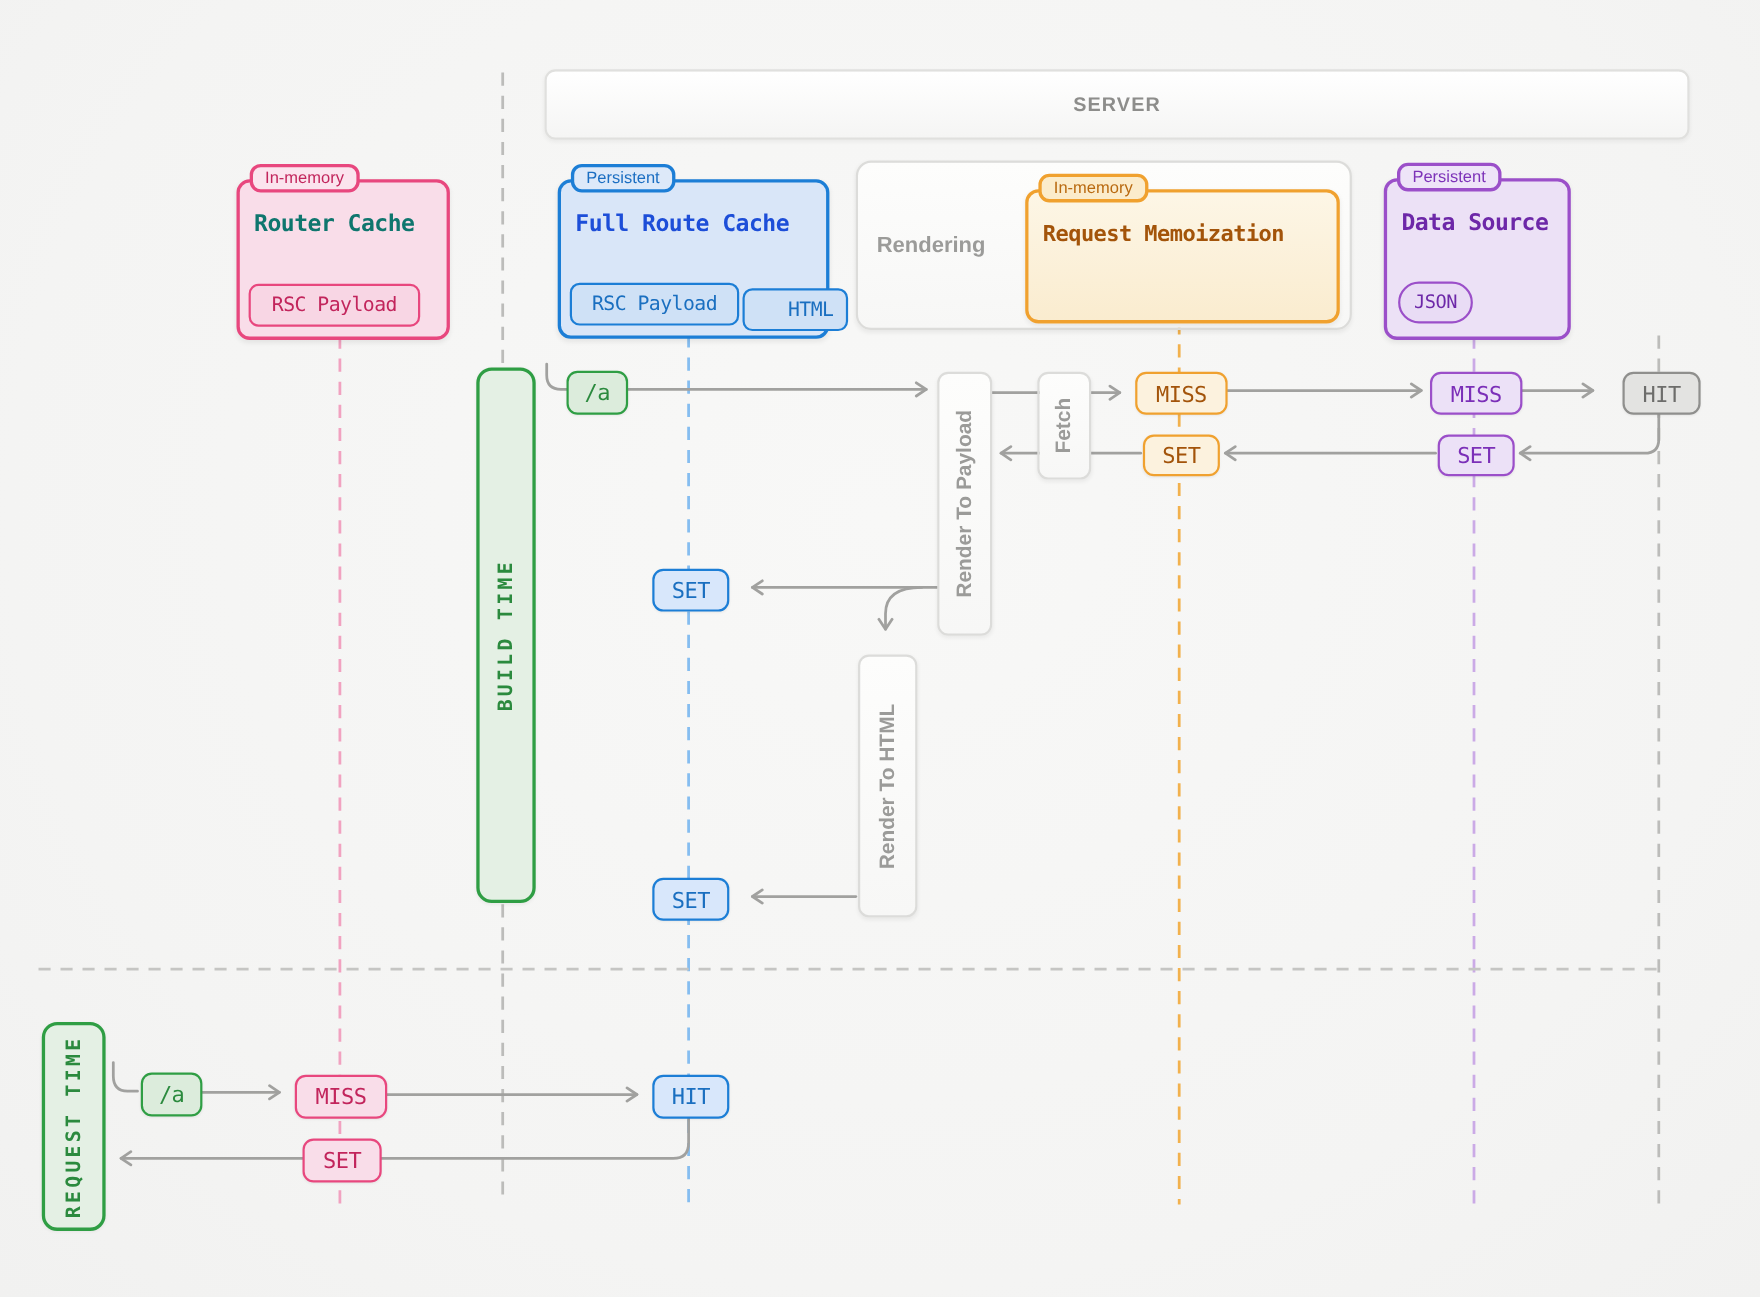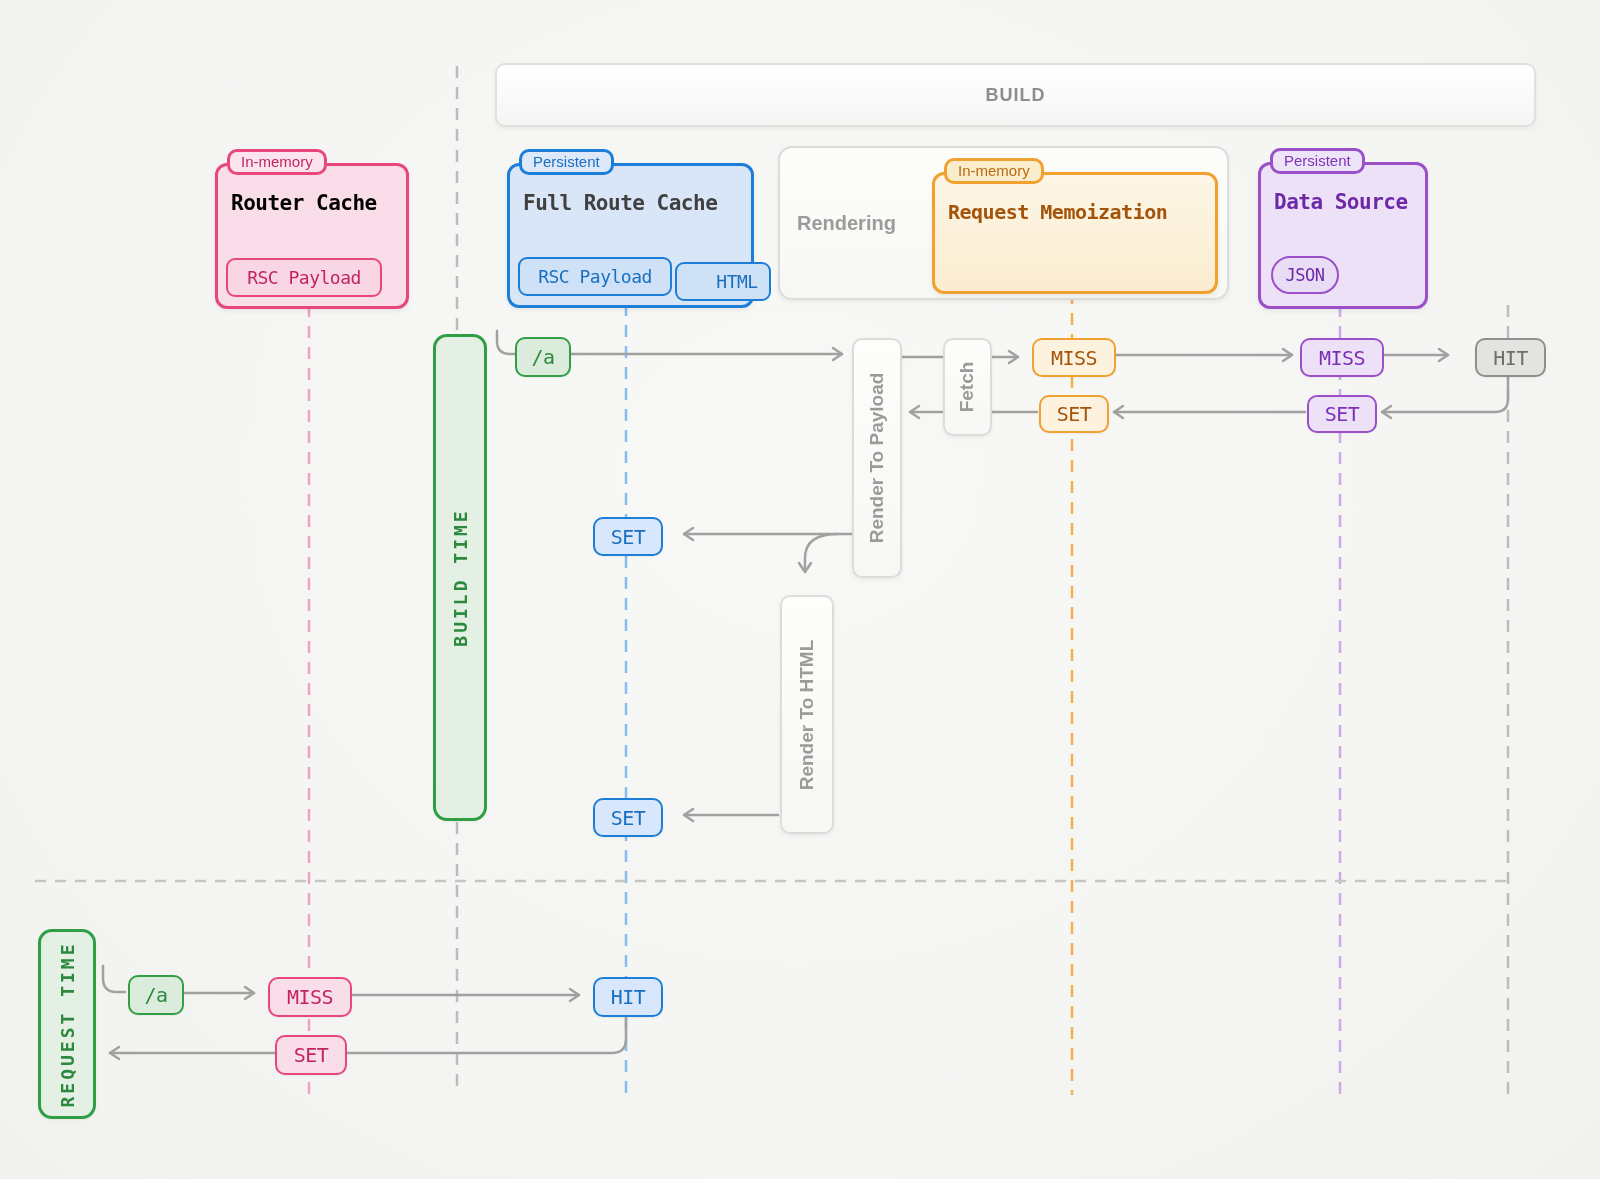--- a/index.html
+++ b/index.html
@@ -58,27 +58,27 @@
     background:#e4f0e4;border:3px solid #2f9e44;border-radius:14px;
     box-shadow:0 1px 3px rgba(0,0,0,.05);
   }
   .timebar .vtext{
     color:#2b8a3e;font-family:"DejaVu Sans Mono","Liberation Mono",monospace;
     font-weight:bold;font-size:18px;letter-spacing:3px;
   }
 
   
   .pink  {background:#f9dde9;border-color:#e8477e;}
-  .pink  .cb-title{color:#000000;}
+  .pink  .cb-title{color:#0f766e;}
   .pink.tab, .tab.pink{background:#fbe4ee;color:#c2255c;}
   .pill.pink{background:#f8d6e4;border-color:#e8477e;color:#c2255c;}
   .badge.pink{background:#f9dde9;border-color:#e8477e;color:#c2255c;}
 
   .blue  {background:#d9e6f8;border-color:#1c7ed6;}
-  .blue  .cb-title{color:#404040;}
+  .blue  .cb-title{color:#1d4ed8;}
   .tab.blue{background:#dde9f9;color:#1b6ec2;}
   .pill.blue{background:#cfe1f6;border-color:#1c7ed6;color:#1a6fc0;}
   .badge.blue{background:#d8e7fb;border-color:#1c7ed6;color:#1a6fc0;}
 
   .orange{background:linear-gradient(#fdf6e6,#faeccf);border-color:#f0a12f;}
   .orange .cb-title{color:#a3540a;}
   .tab.orange{background:#fbeccb;color:#b96a10;}
   .pill.orange{background:#fbeccb;border-color:#f0a12f;color:#a3540a;}
   .badge.orange{background:#fcf2de;border-color:#f0a12f;color:#a3540a;}
 
@@ -130,21 +130,21 @@
       <path d="M778 815 H684" marker-end="url(#arr)"></path>
 
       <path d="M103 966 L103 978 Q103 992 116 992 L125 992"></path>
       <path d="M184 993 H254" marker-end="url(#arr)"></path>
       <path d="M352 995 H579" marker-end="url(#arr)"></path>
       <path d="M626 1014 V1039 Q626 1053 612 1053 L110 1053" marker-end="url(#arr)"></path>
     </g>
   </svg>
 
   <div class="hdr" style="left:495px;top:63px;width:1037px;height:60px;">
-    <span>BUILD</span>
+    <span>SERVER</span>
   </div>
 
   <div class="cachebox pink" style="left:215px;top:163px;width:188px;height:140px;">
     <div class="tab pink">In-memory</div>
     <div class="cb-title">Router Cache</div>
     <div class="pill pink" style="left:8px;bottom:9px;width:152px;height:35px;">RSC Payload</div>
   </div>
 
   <div class="cachebox blue" style="left:507px;top:163px;width:241px;height:139px;">
     <div class="tab blue">Persistent</div>

